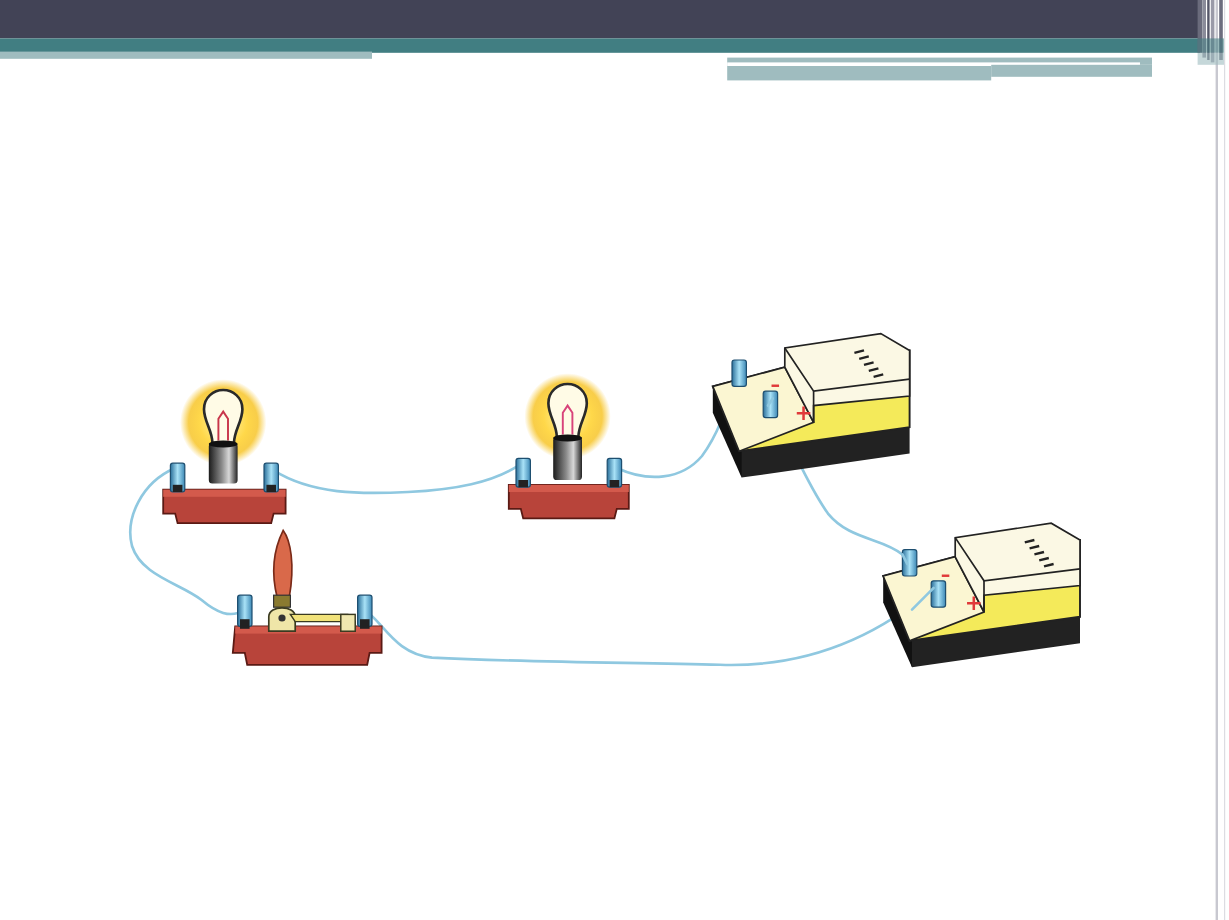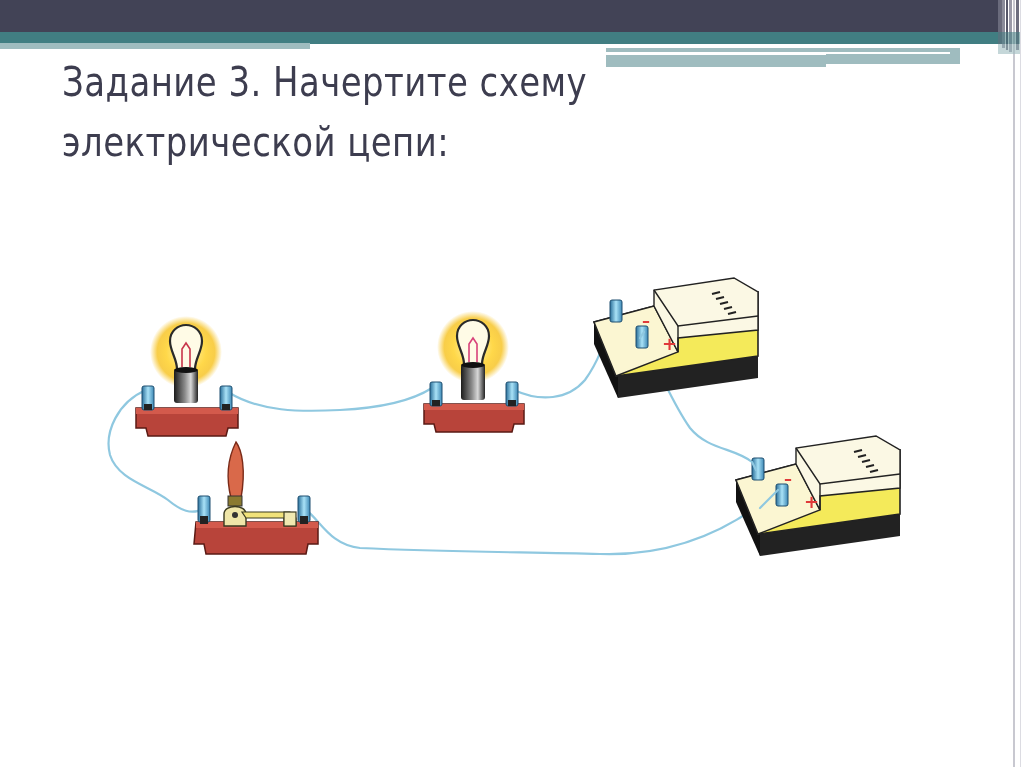--- a/index.html
+++ b/index.html
@@ -44,24 +44,20 @@
     <div class="s" style="left:4px;width:3px;height:48px;background:#8a8b99;"></div>
     <div class="s" style="left:8px;width:2px;height:50px;background:#555668;"></div>
     <div class="s" style="left:11px;width:3px;height:52px;background:#9a9aa8;"></div>
     <div class="s" style="left:15px;width:2px;height:767px;background:#c8c8d0;"></div>
     <div class="s" style="left:18px;width:3px;height:50px;background:#6c6d7e;"></div>
     <div class="s" style="left:22px;width:1px;height:767px;background:#dcdce2;"></div>
     <div class="s" style="left:0;top:32px;width:22px;height:12px;background:rgba(65,126,130,0.55);"></div>
     <div class="s" style="left:0;top:44px;width:22px;height:10px;background:rgba(159,188,191,0.6);"></div>
   </div>
 
-  <div class="title">
-    <span>Задание 3. Начертите схему</span>
-    <span>электрической цепи:</span>
-  </div>
 
   <svg class="diagram" viewBox="0 0 1024 767">
     <defs>
       <radialGradient id="glow" cx="50%" cy="50%" r="50%">
         <stop offset="0%" stop-color="#fff6b0"></stop>
         <stop offset="55%" stop-color="#ffd84a"></stop>
         <stop offset="80%" stop-color="#f7c52a" stop-opacity="0.85"></stop>
         <stop offset="100%" stop-color="#f7c52a" stop-opacity="0"></stop>
       </radialGradient>
       <linearGradient id="socket" x1="0" x2="1">

